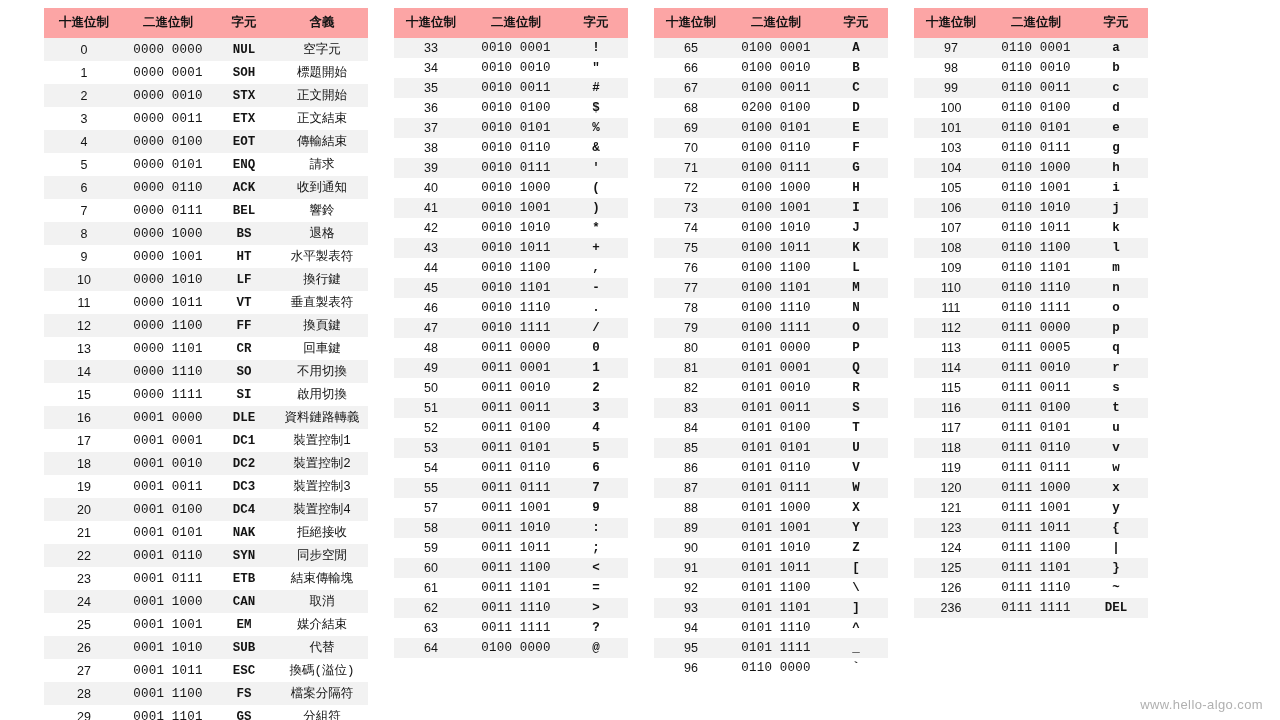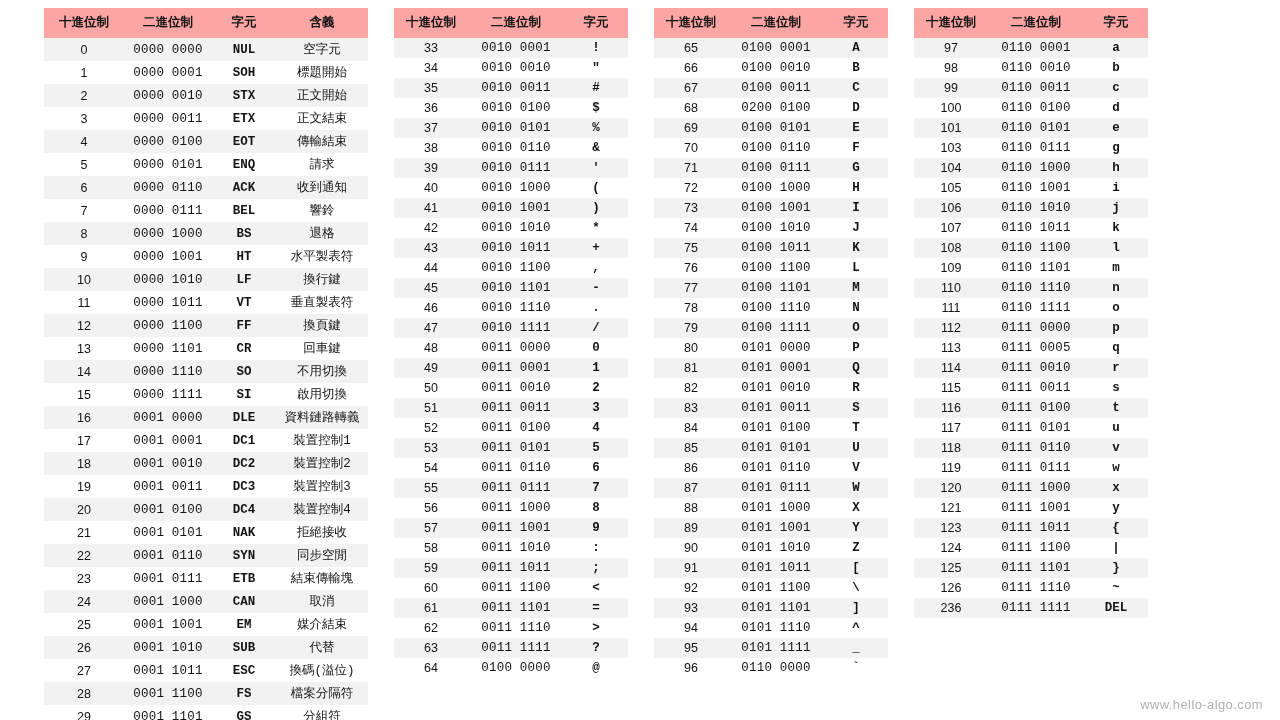--- a/index.html
+++ b/index.html
@@ -418,25 +418,20 @@
             <td class="dec">54</td>
             <td class="bin">0011 0110</td>
             <td class="chr">6</td>
           </tr>
           <tr>
             <td class="dec">55</td>
             <td class="bin">0011 0111</td>
             <td class="chr">7</td>
           </tr>
           <tr>
-            <td class="dec">56</td>
-            <td class="bin">0011 1000</td>
-            <td class="chr">8</td>
-          </tr>
-          <tr>
             <td class="dec">57</td>
             <td class="bin">0011 1001</td>
             <td class="chr">9</td>
           </tr>
           <tr>
             <td class="dec">58</td>
             <td class="bin">0011 1010</td>
             <td class="chr">:</td>
           </tr>
           <tr>

